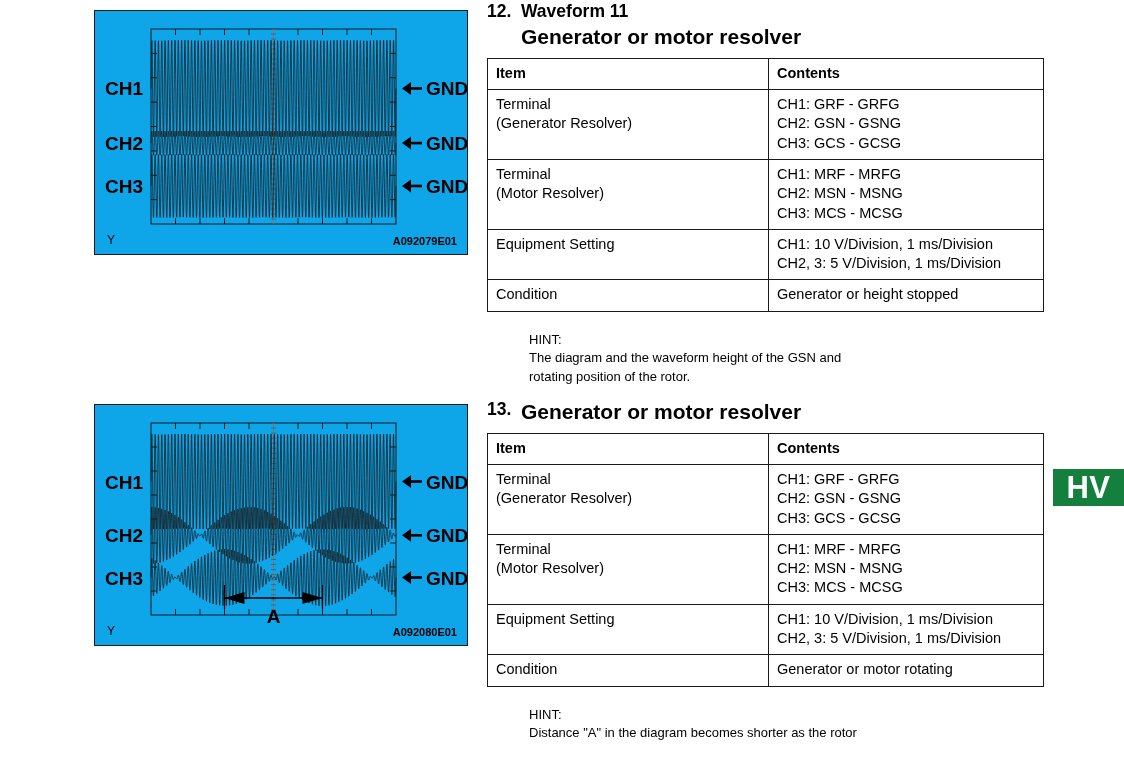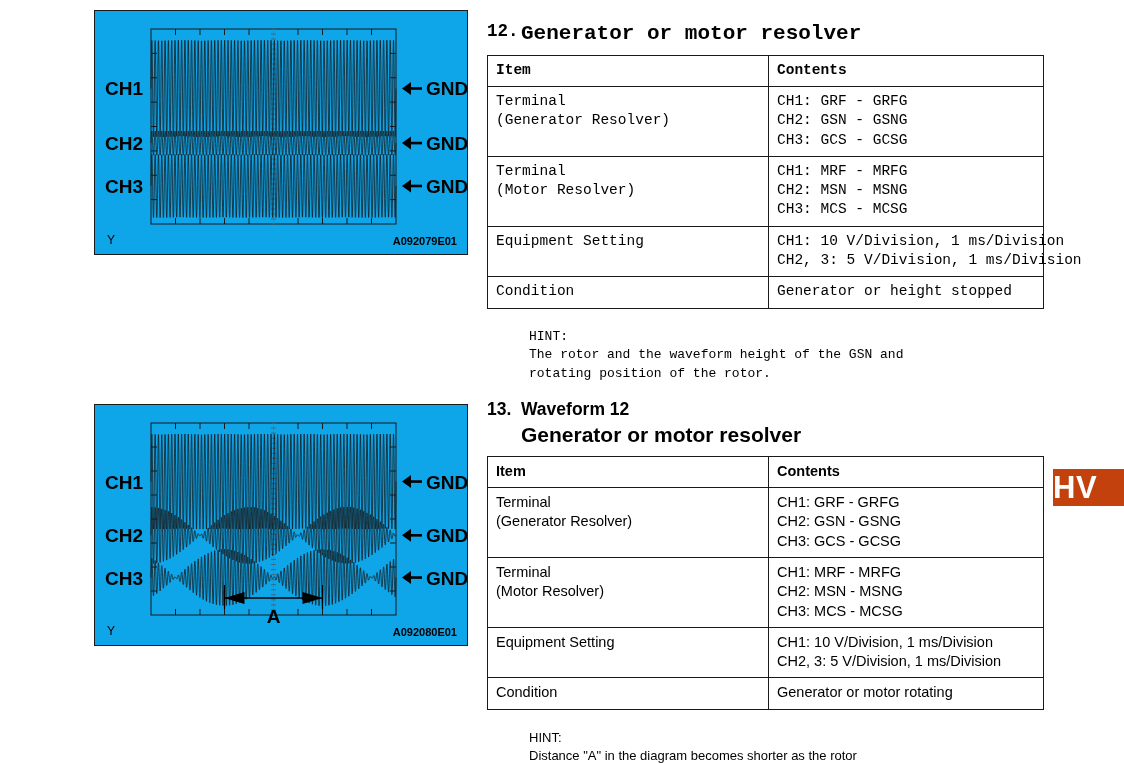--- a/index.html
+++ b/index.html
@@ -48,23 +48,23 @@
     margin-top:19px;
     font-size:13px;
     line-height:1.44;
     padding-left:42px;
   }
   .hint .ln{display:block;white-space:nowrap;}
 
   
   .hv-tab{
     position:absolute;
-    background:#c2410c;color:#fff;
+    background:#15803d;color:#fff;
     font-size:31px;font-weight:bold;
-    display:flex;align-items:center;
+    display:flex;align-items:center;justify-content:center;
     letter-spacing:0.5px;
   }
 </style>
 </head>
 <body>
 
 <div class="page">
 
   <div class="figure" id="figure-0" style="left:94px;top:10px;width:374px;height:245px;">
       <svg width="372" height="243" viewBox="0 0 372 243" class="fig-svg">
@@ -270,24 +270,25 @@
           <line x1="129.5" y1="193" x2="227.5" y2="193" stroke="#000" stroke-width="1.4"></line>
           <polygon points="129.5,193 149.5,187 149.5,199" fill="#000"></polygon>
           <polygon points="227.5,193 207.5,187 207.5,199" fill="#000"></polygon>
         </g>
         <text x="178.5" y="218" text-anchor="middle" font-size="19" font-family="&quot;Liberation Sans&quot;, sans-serif" font-weight="bold" fill="#000">A</text>
         <text x="12" y="230" font-size="12" font-family="&quot;Liberation Sans&quot;, sans-serif" fill="#000">Y</text>
         <text x="362" y="231" text-anchor="end" font-size="11" font-family="&quot;Liberation Sans&quot;, sans-serif" font-weight="bold" fill="#000">A092080E01</text>
       </svg>
     </div>
 
-  <div class="section" style="left:487px;top:20px;width:556px;font-family:Liberation Mono, monospace;">
+  <div class="section" style="left:487px;top:0;width:556px;">
     <div class="sec-head">
       <div class="sec-num">12.</div>
       <div class="sec-titles">
+        <div>Waveform 11</div>
         <div class="sec-sub">Generator or motor resolver</div>
       </div>
     </div>
     <table class="spec">
       <colgroup>
           <col class="c1">
           <col class="c2">
         </colgroup>
       <thead>
         <tr>
@@ -336,30 +337,29 @@
             <span class="ln">Condition</span>
           </td>
           <td>
             <span class="ln">Generator or height stopped</span>
           </td>
         </tr>
       </tbody>
     </table>
     <div class="hint">
       <span class="ln">HINT:</span>
-      <span class="ln">The rotor and the waveform height of the GSN and</span>
+      <span class="ln">The diagram and the waveform height of the GSN and</span>
       <span class="ln">rotating position of the rotor.</span>
     </div>
   </div>
 
   <div class="section" style="left:487px;top:398px;width:556px;">
     <div class="sec-head">
       <div class="sec-num">13.</div>
       <div class="sec-titles">
-        <div>Waveform 12</div>
         <div class="sec-sub">Generator or motor resolver</div>
       </div>
     </div>
     <table class="spec">
       <colgroup>
           <col class="c1">
           <col class="c2">
         </colgroup>
       <thead>
         <tr>

